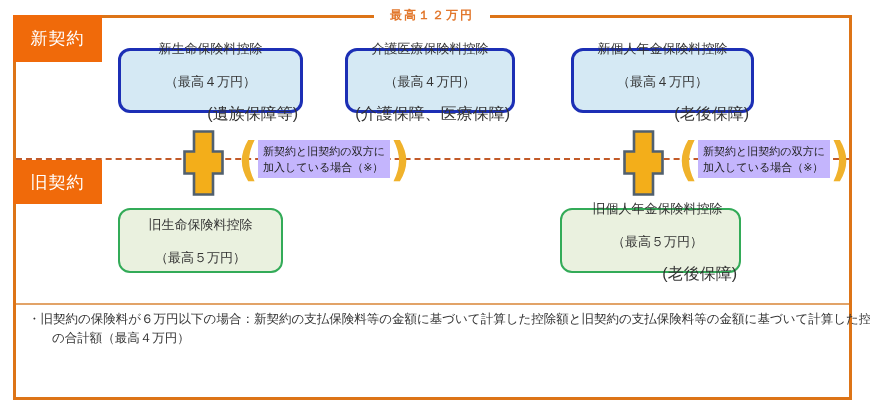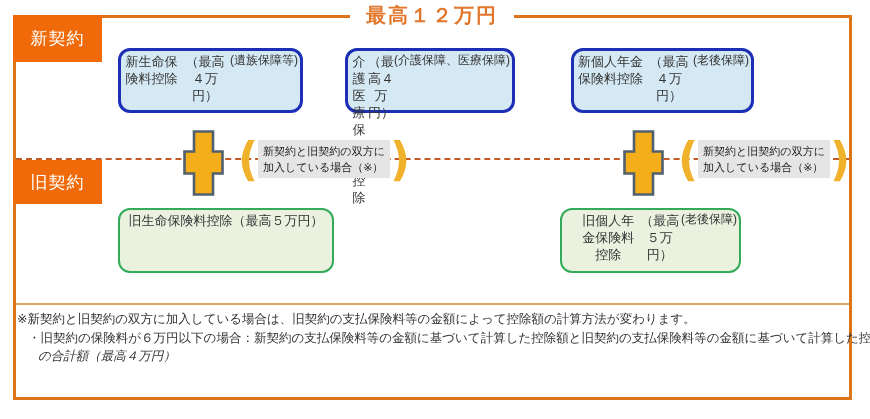--- a/index.html
+++ b/index.html
@@ -13,21 +13,21 @@
   .stage { position:absolute; left:0; top:0; width:870px; height:419px; background:#fff; }
 
   .frame {
     position:absolute; left:13px; top:15px; width:839px; height:385px;
     border:3px solid #DD7417; background:#fff;
   }
 
   .title {
     position:absolute; top:4px; left:432px; transform:translateX(-50%);
     background:#fff; padding:0 16px;
-    font-size:20px; font-weight:bold; color:#E2772C; letter-spacing:2px;
+    font-size:12px; font-weight:bold; color:#E2772C; letter-spacing:2px;
     white-space:nowrap; z-index:4; line-height:22px;
   }
 
   .contract-label {
     position:absolute; left:13px; width:89px; background:#F06A0A;
     color:#fff; font-size:17px; letter-spacing:1px;
     display:flex; align-items:center; justify-content:center;
     z-index:3;
   }
   .contract-label.new { top:15px; height:47px; }
@@ -38,59 +38,59 @@
     border-top:2px dashed #C25A28; z-index:1;
   }
 
   .separator {
     position:absolute; left:16px; top:303px; width:833px; height:0;
     border-top:2px solid #E2A368; z-index:1;
   }
 
   .dbox {
     position:absolute; border-radius:12px; text-align:center;
-    display:flex; justify-content:center;
-    z-index:2; padding:2px 2px;
+    display:flex; flex-direction:column; justify-content:center;
+    z-index:2; padding:2px 2px;gap:16px;
   }
   .dbox .t1 { font-size:13px; line-height:17px; }
   .dbox .t2 { font-size:13px; line-height:17px; }
-  .dbox .t3 { font-size:12px; line-height:15px; white-space:nowrap; }
+  .dbox .t3 { font-size:16px; line-height:15px; white-space:nowrap;text-align:right; }
   .dbox.blue  { border:3px solid #1C2FB5; background:#D5E9F4; top:48px; height:65px; }
   .dbox.green { border:2.5px solid #33AB58; background:#EAF1DF; top:208px; height:65px; }
   .dbox.b1 { left:118px; width:185px; }
   .dbox.b2 { left:345px; width:170px; }
   .dbox.b3 { left:571px; width:183px; }
-  .dbox.g1 { left:118px; width:216px; }
+  .dbox.g1 { left:118px; width:165px; }
   .dbox.g2 { left:560px; width:181px;padding-left:16px; }
 
   .plus { position:absolute; top:130px; width:41px; height:66px; z-index:2; }
   .plus.p1 { left:183px; }
   .plus.p2 { left:623px; }
 
   .annot {
     position:absolute; top:133px; display:flex; align-items:center; z-index:2;
   }
   .annot.a1 { left:238px; }
   .annot.a2 { left:678px; }
   .annot .bracket {
     color:#F0B22B; font-size:44px; font-weight:bold; line-height:52px;
     transform:scaleY(1.05); font-family:"DejaVu Sans", sans-serif;
   }
   .annot .atext {
-    background:#e5e5e5; padding:3px 5px; font-size:11px; line-height:16px;
+    background:#c4b5fd; padding:3px 5px; font-size:11px; line-height:16px;
     white-space:nowrap; color:#222;
   }
 
   .footnote {
     position:absolute; left:17px; top:310px; width:820px;
     font-size:12.5px; line-height:18.5px; color:#333; z-index:2;
   }
   .footnote .fl { white-space:nowrap; }
   .footnote .indent1 { padding-left:11px; }
-  .footnote .indent2 { padding-left:21px;font-style:italic; }
+  .footnote .indent2 { padding-left:35px; }
 </style>
 </head>
 <body>
 
 <div class="stage">
 
   <div class="frame"></div>
 
   <div class="title">最高１２万円</div>
 
@@ -148,18 +148,17 @@
   <div class="annot a2">
     <span class="bracket">(</span>
     <span class="atext">
       <span>新契約と旧契約の双方に</span><br>
       <span>加入している場合（※）</span>
     </span>
     <span class="bracket">)</span>
   </div>
 
   <div class="footnote">
-    <div class="fl">※新契約と旧契約の双方に加入している場合は、旧契約の支払保険料等の金額によって控除額の計算方法が変わります。</div>
     <div class="fl indent1">・旧契約の保険料が６万円以下の場合：新契約の支払保険料等の金額に基づいて計算した控除額と旧契約の支払保険料等の金額に基づいて計算した控除額</div>
     <div class="fl indent2">の合計額（最高４万円）</div>
   </div>
 
 </div>
 
 </body></html>

